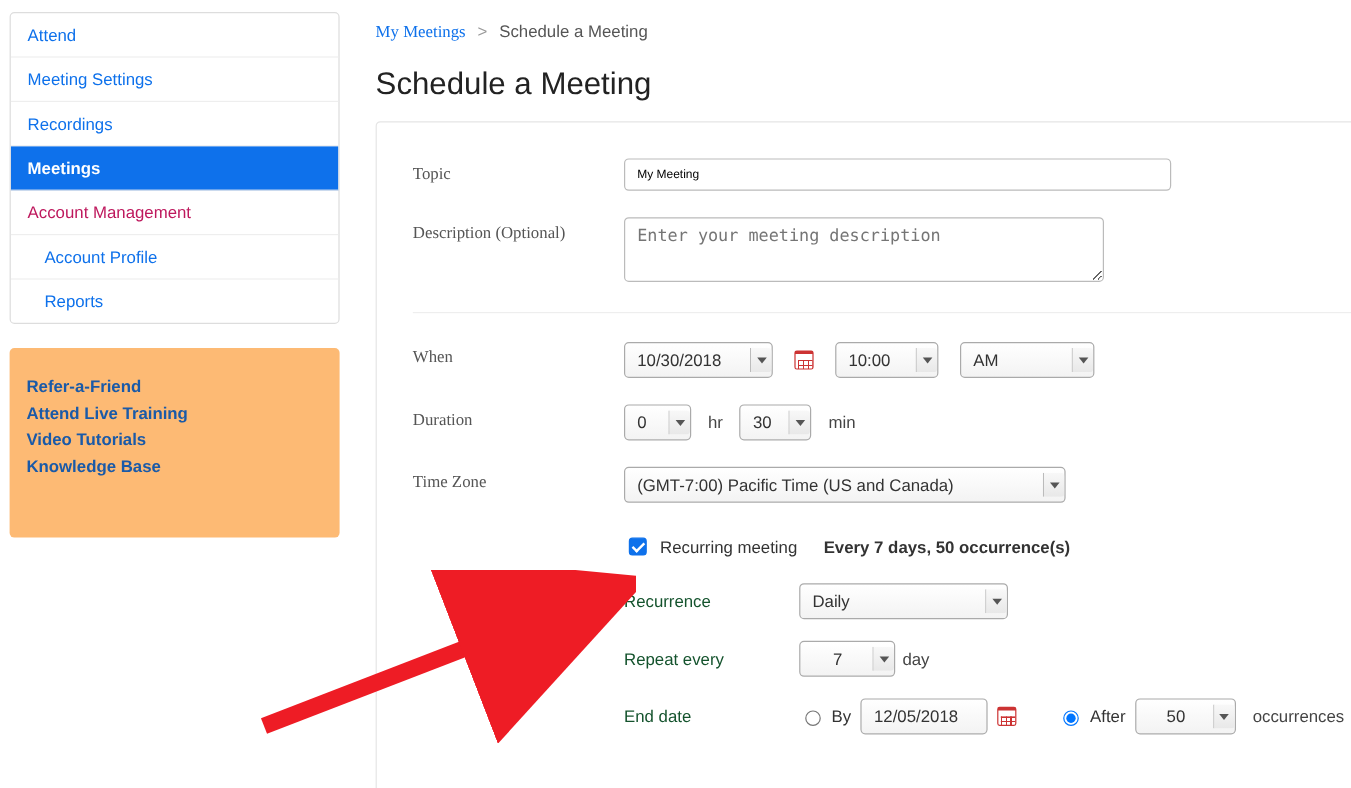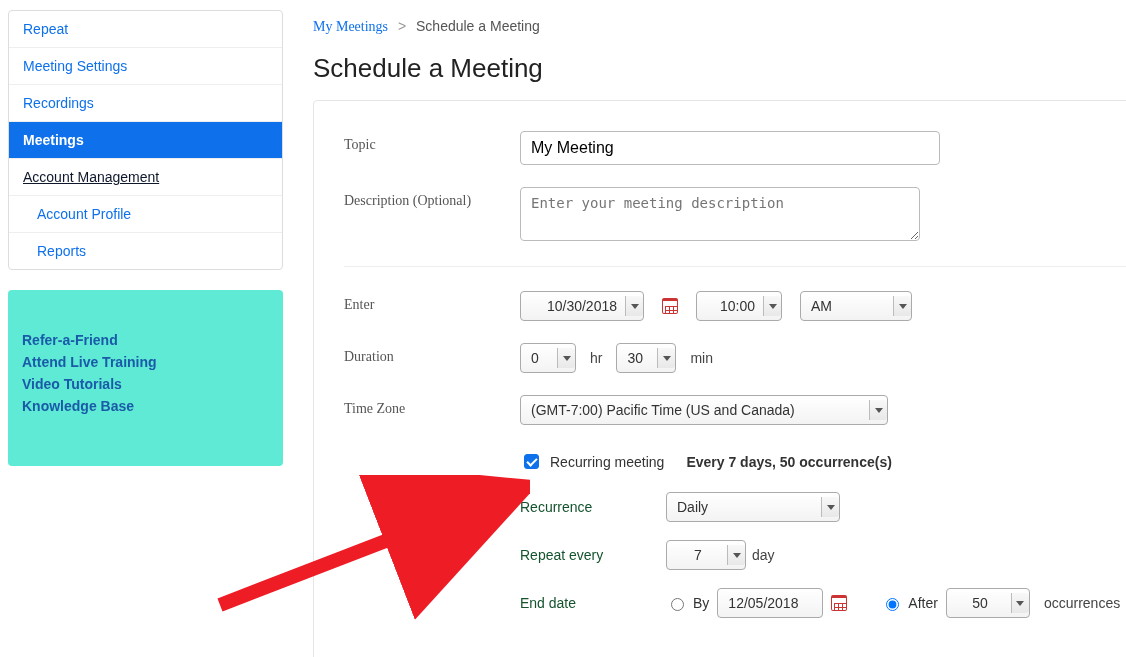--- a/index.html
+++ b/index.html
@@ -32,33 +32,32 @@
     border-bottom: 1px solid #eee;
     cursor: pointer;
   }
   .nav-item:last-child { border-bottom: none; }
   .nav-item.active {
     background: #0e71eb;
     color: #fff;
     font-weight: 600;
   }
   .nav-head {
-    color: #0f172a;
+    color: #be185d;
     cursor: default;
-    text-decoration: underline;
   }
   .nav-sub {
     padding-left: 28px;
     color: #0e71eb;
   }
   .promo {
     margin-top: 20px;
-    background: #5eead4;
-    border-radius: 4px;
-    padding: 36px 14px 46px 14px;
+    background: #fdba74;
+    border-radius: 4px;
+    padding: 18px 14px 46px 14px;
   }
   .promo a {
     display: block;
     font-weight: 700;
     color: #1a5aa8;
     margin: 6px 0;
     text-decoration: none;
     cursor: pointer;
   }
   .main {
@@ -100,25 +99,25 @@
   .sub-row {
     display: flex;
     align-items: center;
     margin-bottom: 18px;
   }
   .sub-row .sub-label {
     width: 146px;
     color: #14532d;
   }
   input[type=text].textbox {
-    width: 420px;
+    width: 456px;
     padding: 7px 10px;
     border: 1px solid #bbb;
     border-radius: 4px;
-    font-size: 16px;
+    font-size: 10px;
   }
   textarea.textbox {
     width: 400px;
     height: 54px;
     padding: 7px 10px;
     border: 1px solid #bbb;
     border-radius: 4px;
     font-size: 14px;
     resize: both;
   }
@@ -144,21 +143,21 @@
     background: linear-gradient(#f8f8f8,#e8e8e8);
     border-radius: 0 3px 3px 0;
   }
   .caret {
     width: 0; height: 0;
     border-left: 4px solid transparent;
     border-right: 4px solid transparent;
     border-top: 5px solid #555;
   }
   .inline { display: inline-flex; align-items: center; gap: 8px; }
-  .mr { margin-right: 10px; justify-content: flex-end; }
+  .mr { margin-right: 10px; }
   .cal-icon {
     display: inline-block;
     width: 16px; height: 16px;
     position: relative;
   }
   .cal-icon::before {
     content:"";
     position:absolute; inset:0;
     border:1px solid #c33;
     border-top:3px solid #c33;
@@ -198,21 +197,21 @@
     pointer-events: none;
   }
   .unit { margin: 0 6px; color:#444; }
 </style>
 </head>
 <body>
 
 <div class="page">
   <div class="sidebar">
     <div class="nav">
-      <div class="nav-item">Repeat</div>
+      <div class="nav-item">Attend</div>
       <div class="nav-item">Meeting Settings</div>
       <div class="nav-item">Recordings</div>
       <div class="nav-item active">Meetings</div>
       <div class="nav-item nav-head">Account Management</div>
       <div class="nav-item nav-sub">Account Profile</div>
       <div class="nav-item nav-sub">Reports</div>
     </div>
     <div class="promo">
       <a>Refer-a-Friend</a>
       <a>Attend Live Training</a>
@@ -242,21 +241,21 @@
       <div class="row">
         <div class="label">Description (Optional)</div>
         <div class="control">
           <textarea class="textbox" placeholder="Enter your meeting description" style=""></textarea>
         </div>
       </div>
 
       <hr class="divider">
 
       <div class="row">
-        <div class="label">Enter</div>
+        <div class="label">When</div>
         <div class="control inline">
           <div class="select mr" style="width:124px">
             <span>10/30/2018</span>
             <span class="caret-box">
                 <span class="caret"></span>
               </span>
           </div>
           <span class="cal-icon mr"></span>
           <div class="select mr" style="width:86px">
             <span>10:00</span>

